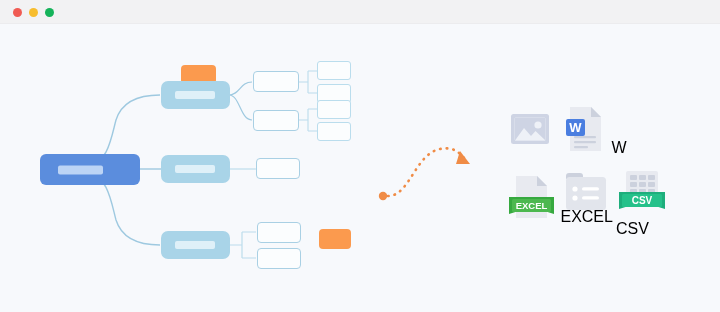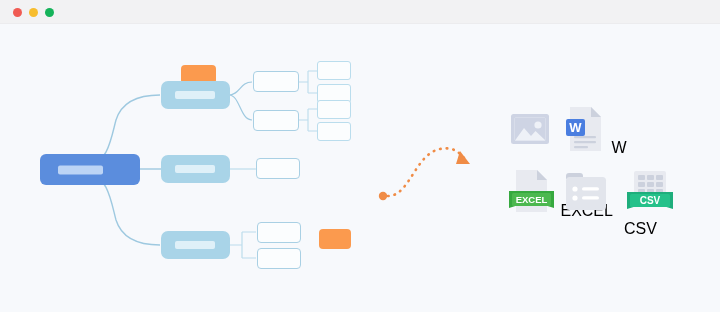--- a/index.html
+++ b/index.html
@@ -248,21 +248,21 @@
           <path d="M 30 2 L 40 12 L 30 12 Z" fill="#ccd1dd"></path>
           <rect x="13" y="31" width="22" height="2.2" rx="1" fill="#ccd1dd"></rect>
           <rect x="13" y="36" width="22" height="2.2" rx="1" fill="#ccd1dd"></rect>
           <rect x="13" y="41" width="14" height="2.2" rx="1" fill="#ccd1dd"></rect>
           <rect x="5" y="14" width="19" height="17" rx="2" fill="#4a7ee0"></rect>
           <text x="14.5" y="27" text-anchor="middle" fill="#ffffff" font-family="'Liberation Sans', sans-serif" font-size="13" font-weight="bold">W</text>
         </svg>
         <span>W</span>
       </div>
 
-      <div class="file-icon" style="left:6px; top:66px;">
+      <div class="file-icon" style="left:6px; top:72px;">
         <svg width="50" height="48" viewBox="0 0 50 48">
           <path d="M 10 2 L 31 2 L 41 12 L 41 44 L 10 44 Z" fill="#e8eaf0"></path>
           <path d="M 31 2 L 41 12 L 31 12 Z" fill="#ccd1dd"></path>
           <path d="M 3 23 L 48 23 L 48 40 L 25.5 33 L 3 40 Z" fill="#36a93f"></path>
           <rect x="6" y="25" width="39" height="13" rx="1.5" fill="#4cb84f"></rect>
           <text x="25.5" y="35" text-anchor="middle" fill="#ffffff" font-family="'Liberation Sans', sans-serif" font-size="9.5" font-weight="bold">EXCEL</text>
         </svg>
         <span>EXCEL</span>
       </div>
 
@@ -271,21 +271,21 @@
           <path d="M 3 6 A 3 3 0 0 1 6 3 L 17 3 A 3 3 0 0 1 20 6 L 20 9 L 3 9 Z" fill="#ccd1dd"></path>
           <rect x="3" y="7" width="40" height="33" rx="3.5" fill="#e2e5ec"></rect>
           <circle cx="12" cy="19" r="2.6" fill="#ffffff"></circle>
           <circle cx="12" cy="28" r="2.6" fill="#ffffff"></circle>
           <rect x="19" y="17.2" width="17" height="3.4" rx="1.7" fill="#ffffff"></rect>
           <rect x="19" y="26.2" width="17" height="3.4" rx="1.7" fill="#ffffff"></rect>
         </svg>
         <span></span>
       </div>
 
-      <div class="file-icon" style="left:124px; top:66px;">
+      <div class="file-icon" style="left:116px; top:66px;">
         <svg width="52" height="48" viewBox="0 0 52 48">
           <rect x="10" y="3" width="32" height="28" rx="2" fill="#e8eaf0"></rect>
           <g fill="#ccd1dd">
             <rect x="14" y="7" width="7" height="5" rx="1"></rect>
             <rect x="23" y="7" width="7" height="5" rx="1"></rect>
             <rect x="32" y="7" width="7" height="5" rx="1"></rect>
             <rect x="14" y="14" width="7" height="5" rx="1"></rect>
             <rect x="23" y="14" width="7" height="5" rx="1"></rect>
             <rect x="32" y="14" width="7" height="5" rx="1"></rect>
             <rect x="14" y="21" width="7" height="5" rx="1"></rect>

